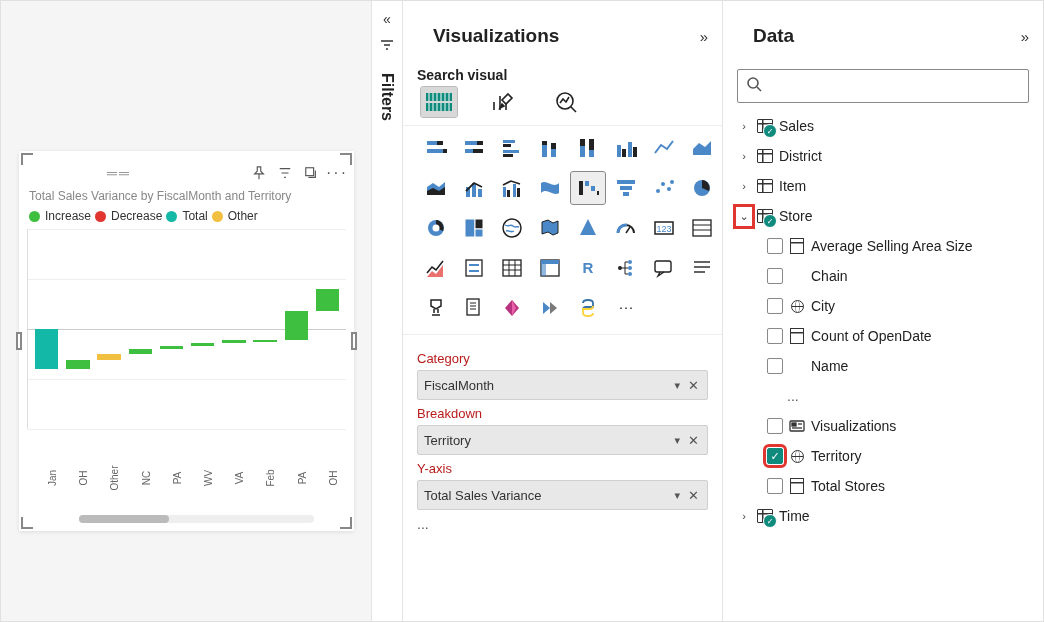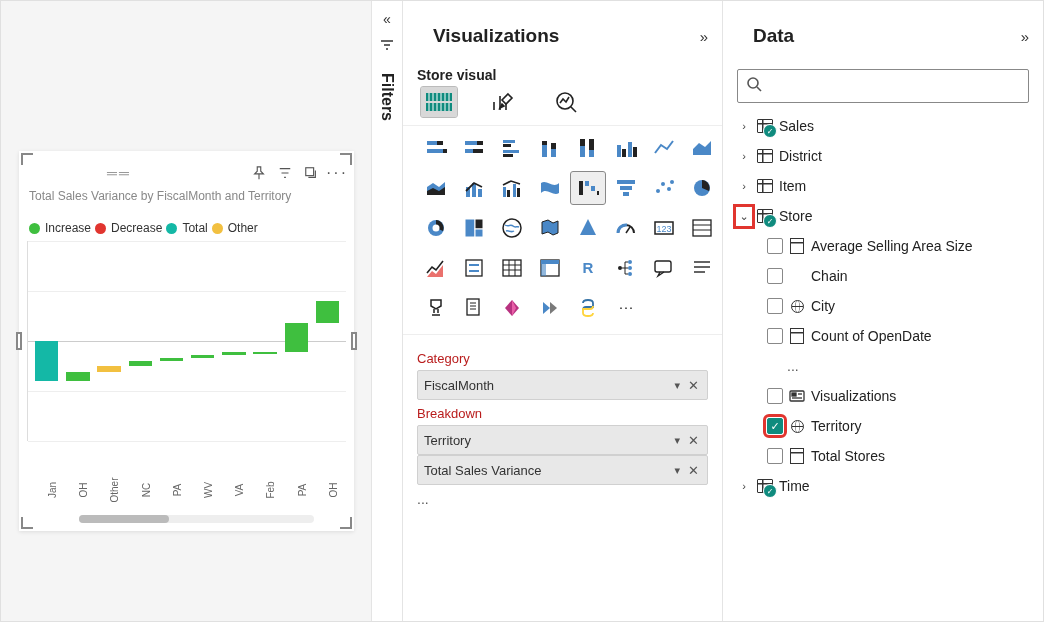--- a/index.html
+++ b/index.html
@@ -12,21 +12,21 @@
   .chart-card .corner { position:absolute; width:12px; height:12px; border:2px solid #888; }
   .chart-card .tl { top:2px; left:2px; border-right:none; border-bottom:none; }
   .chart-card .tr { top:2px; right:2px; border-left:none; border-bottom:none; }
   .chart-card .bl { bottom:2px; left:2px; border-right:none; border-top:none; }
   .chart-card .br { bottom:2px; right:2px; border-left:none; border-top:none; }
   .chart-card .ml { position:absolute; left:-3px; top:50%; width:6px; height:18px; border:2px solid #888; background:#fff; transform:translateY(-50%); }
   .chart-card .mr { position:absolute; right:-3px; top:50%; width:6px; height:18px; border:2px solid #888; background:#fff; transform:translateY(-50%); }
   .card-toolbar { display:flex; justify-content:flex-end; align-items:center; gap:8px; height:24px; color:#555; }
   .card-toolbar .handle { flex:0 0 auto; margin-right:auto; margin-left:80px; color:#999; font-size:14px; letter-spacing:2px; }
   .card-toolbar .ti { width:18px; height:18px; display:flex; align-items:center; justify-content:center; cursor:pointer; }
-  .chart-title { color:#888; font-size:12px; margin:4px 2px 18px 2px; }
+  .chart-title { color:#888; font-size:12px; margin:4px 2px 6px 2px; }
   .legend { display:flex; gap:4px; font-size:12px; color:#333; padding-left:2px; flex-wrap:wrap; }
   .legend span.sw { width:11px; height:11px; border-radius:50%; display:inline-block; margin-right:2px; vertical-align:middle; }
   .legend .item { display:flex; align-items:center; gap:3px; }
 
   .plot { position:relative; height:250px; margin-top:6px; display:flex; }
   .yaxis { width:50px; display:flex; flex-direction:column; justify-content:space-between; font-size:11px; color:#666; text-align:right; padding-right:4px; height:200px; }
   .plot-area { position:relative; flex:1; height:200px; border-left:1px solid #ddd; }
   .plot-area .grid { position:absolute; left:0; right:0; border-top:1px solid #eee; }
   .bars { position:absolute; inset:0; display:flex; align-items:flex-end; gap:2px; padding:0 4px; }
   .barcol { flex:1; position:relative; height:100%; }
@@ -213,21 +213,21 @@
           <path d="M2 4h12M5 8h6M7 12h2"></path>
         </svg></span>
     <span class="vtext">Filters</span>
   </div>
 
   <div class="pane viz-pane">
     <div class="pane-header">
       <h2>Visualizations</h2>
       <span class="collapse">»</span>
     </div>
-    <div class="build-sub">Store visual</div>
+    <div class="build-sub">Search visual</div>
     <div class="build-tabs">
       <div class="tab active">
           <svg width="28" height="20" viewBox="0 0 28 20">
             <rect x="1" y="1" width="26" height="8" fill="#0f8b7e"></rect>
             <rect x="1" y="11" width="26" height="8" fill="#0f8b7e"></rect>
             <g stroke="#fff" stroke-width="1">
               <line x1="4" y1="1" x2="4" y2="9"></line>
               <line x1="8" y1="1" x2="8" y2="9"></line>
               <line x1="12" y1="1" x2="12" y2="9"></line>
               <line x1="16" y1="1" x2="16" y2="9"></line>
@@ -559,20 +559,21 @@
       </div>
 
       <div class="well-label">Breakdown</div>
       <div class="well">
         <span>Territory</span>
         <span class="spacer"></span>
         <span class="chev-d">▾</span>
         <span class="x">✕</span>
       </div>
 
+      <div class="well-label">Y-axis</div>
       <div class="well">
         <span>Total Sales Variance</span>
         <span class="spacer"></span>
         <span class="chev-d">▾</span>
         <span class="x">✕</span>
       </div>
 
       <div class="ellips">...</div>
     </div>
   </div>
@@ -638,20 +639,25 @@
           </span>
         <span>City</span>
       </div>
       <div class="tree-row child">
         <span class="cb"></span>
         <span class="ic">
             <span class="calc-ic" style="display:block"></span>
           </span>
         <span>Count of OpenDate</span>
       </div>
+      <div class="tree-row child">
+        <span class="cb"></span>
+        <span class="ic"></span>
+        <span>Name</span>
+      </div>
       <div class="tree-row child" style="padding-left:54px;color:#555">
         <span>...</span>
       </div>
       <div class="tree-row child">
         <span class="cb"></span>
         <span class="ic">
             <svg width="16" height="12" viewBox="0 0 16 12" fill="none" stroke="#333" stroke-width="1.3">
               <rect x="1" y="1" width="14" height="10" rx="1"></rect>
               <rect x="3" y="3" width="4" height="3" fill="#333"></rect>
               <line x1="9" y1="4" x2="13" y2="4"></line>

